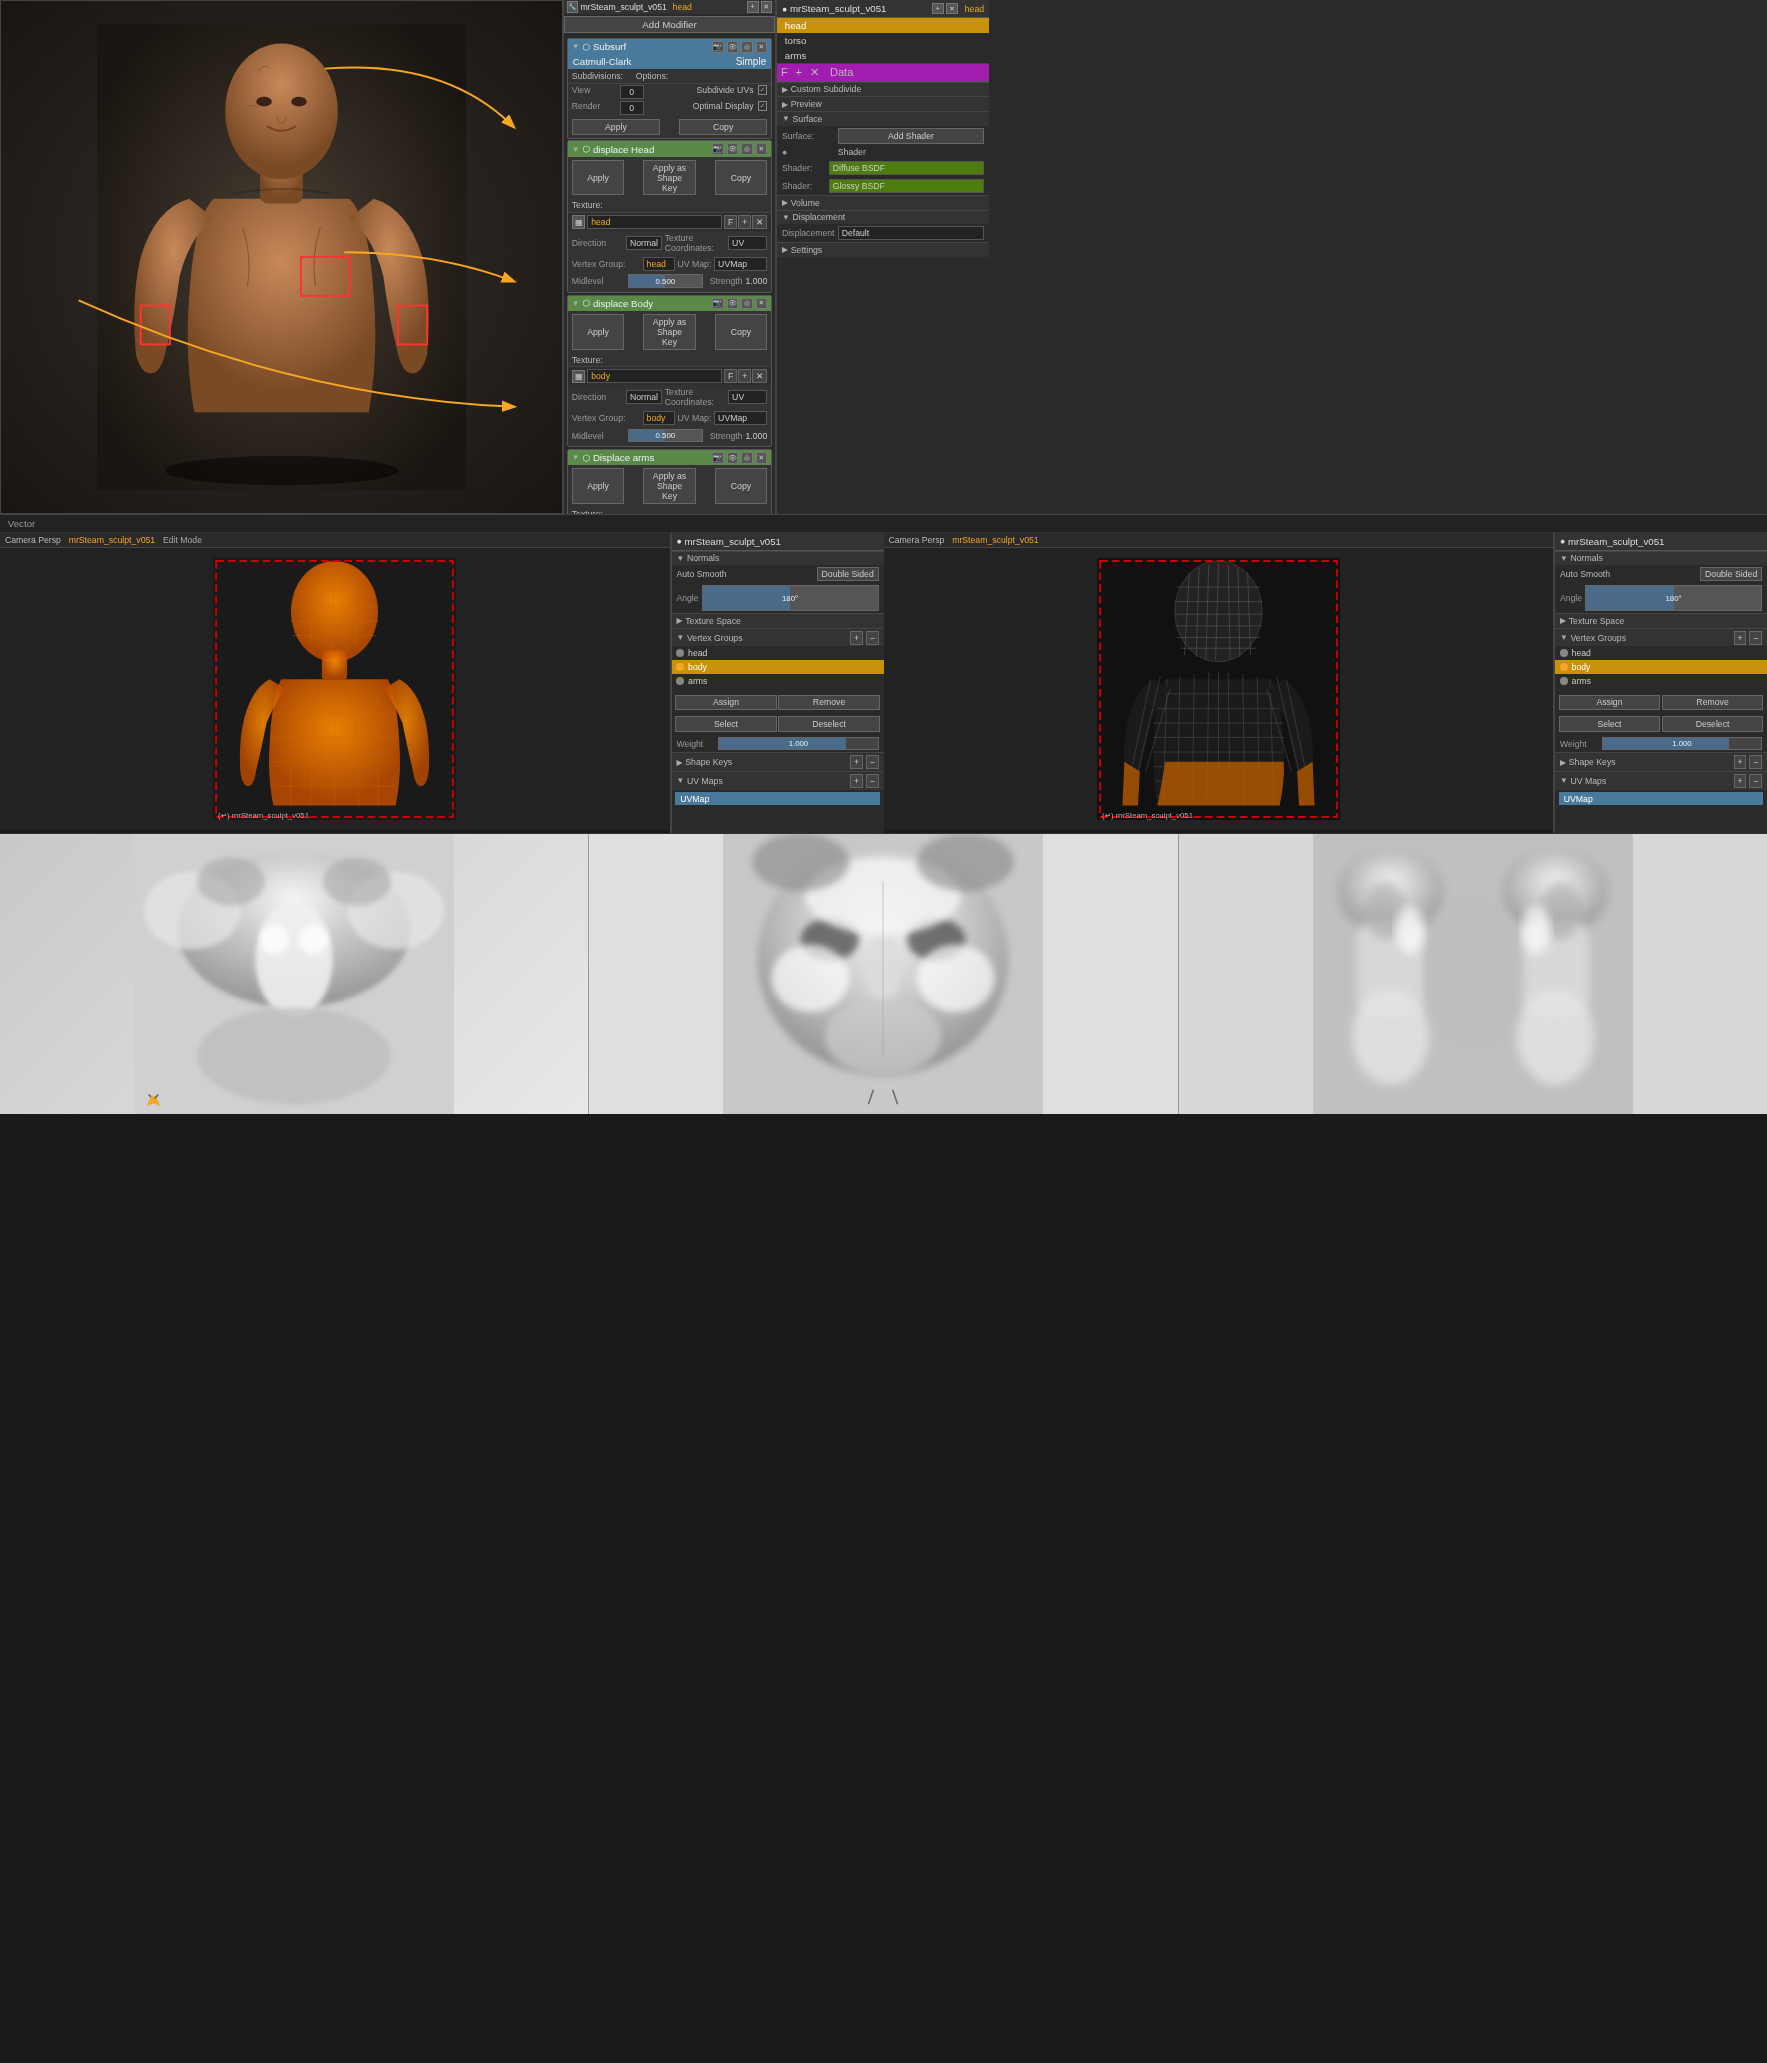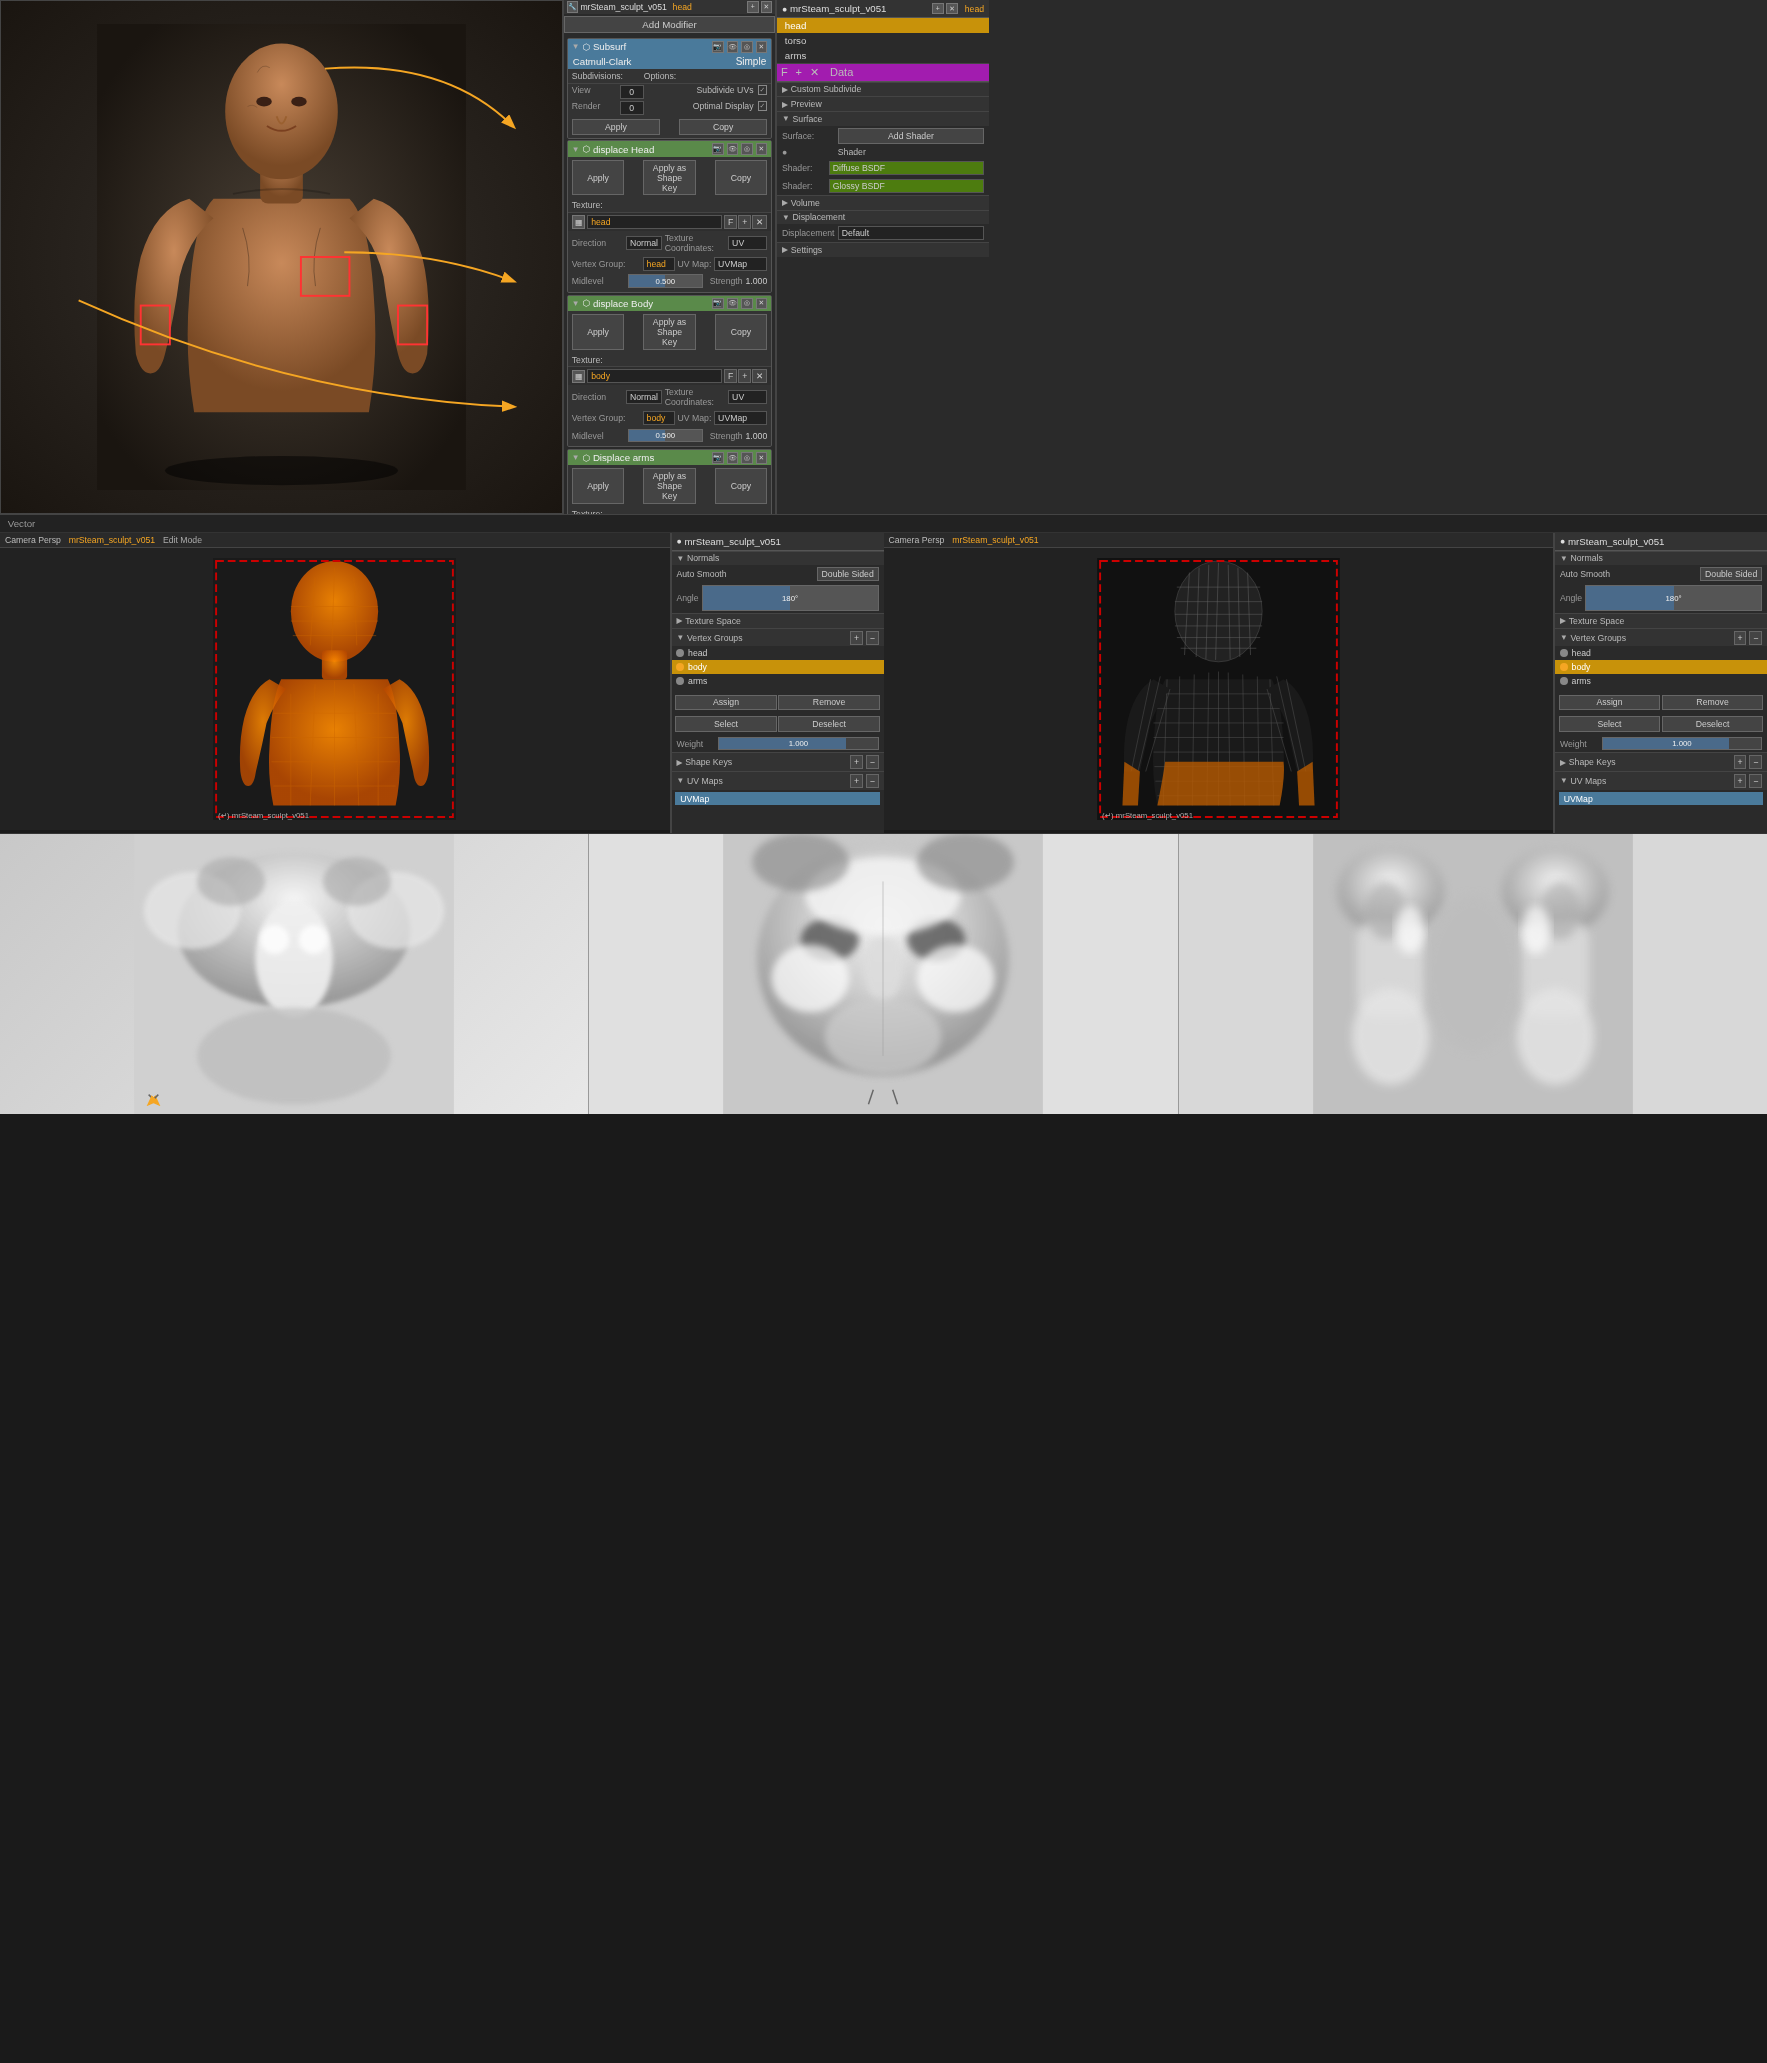--- a/index.html
+++ b/index.html
@@ -414,21 +414,21 @@
       justify-content: space-between;
     }
 
     .catmull-clark-row {
       display: flex;
       align-items: center;
       padding: 1.9px 3.9px;
       font-size: 8.7px;
       color: #bbb;
       border-bottom: 1px solid #444;
-      gap: 13px;
+      gap: 5px;
     }
 
     .sep-line {
       height: 1px;
       background: #444;
       margin: 0;
     }
 
     .checkbox {
       width: 9.7px; height: 9.7px;

